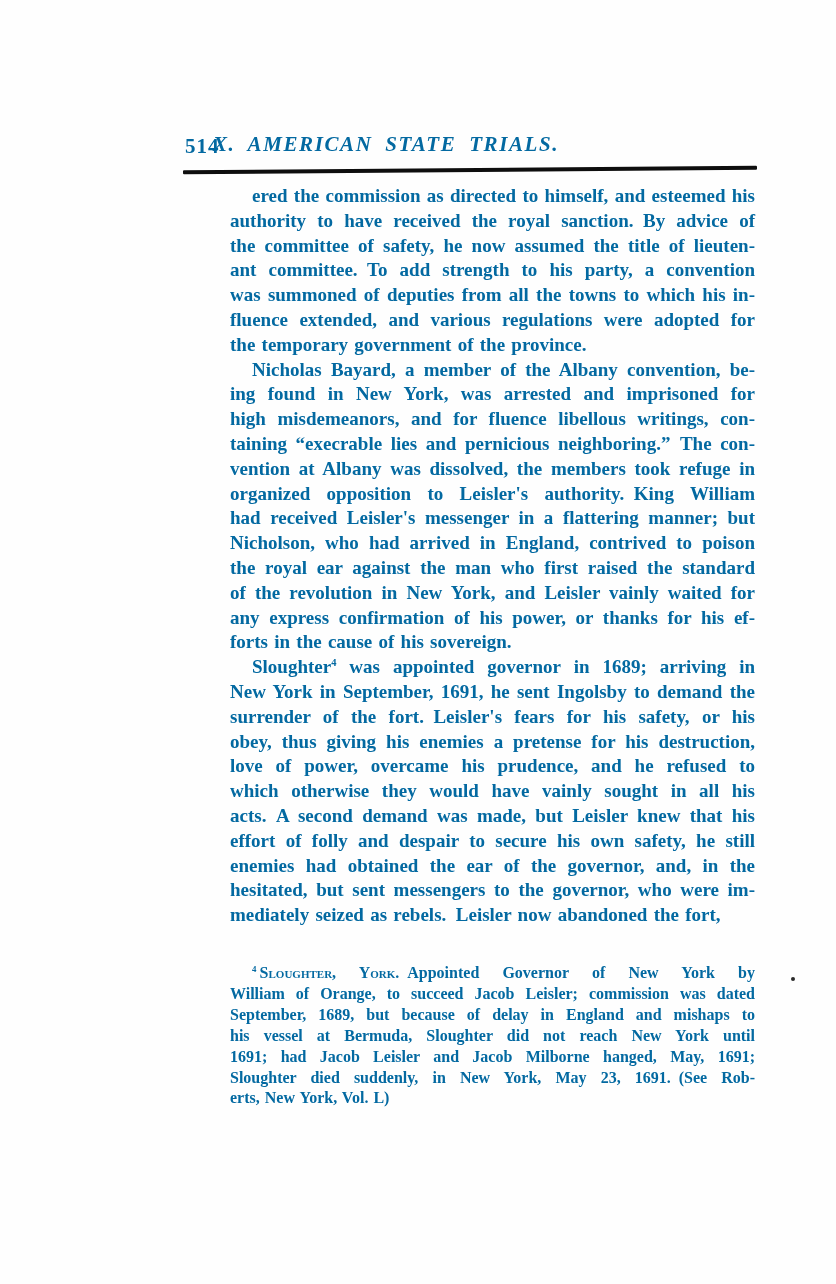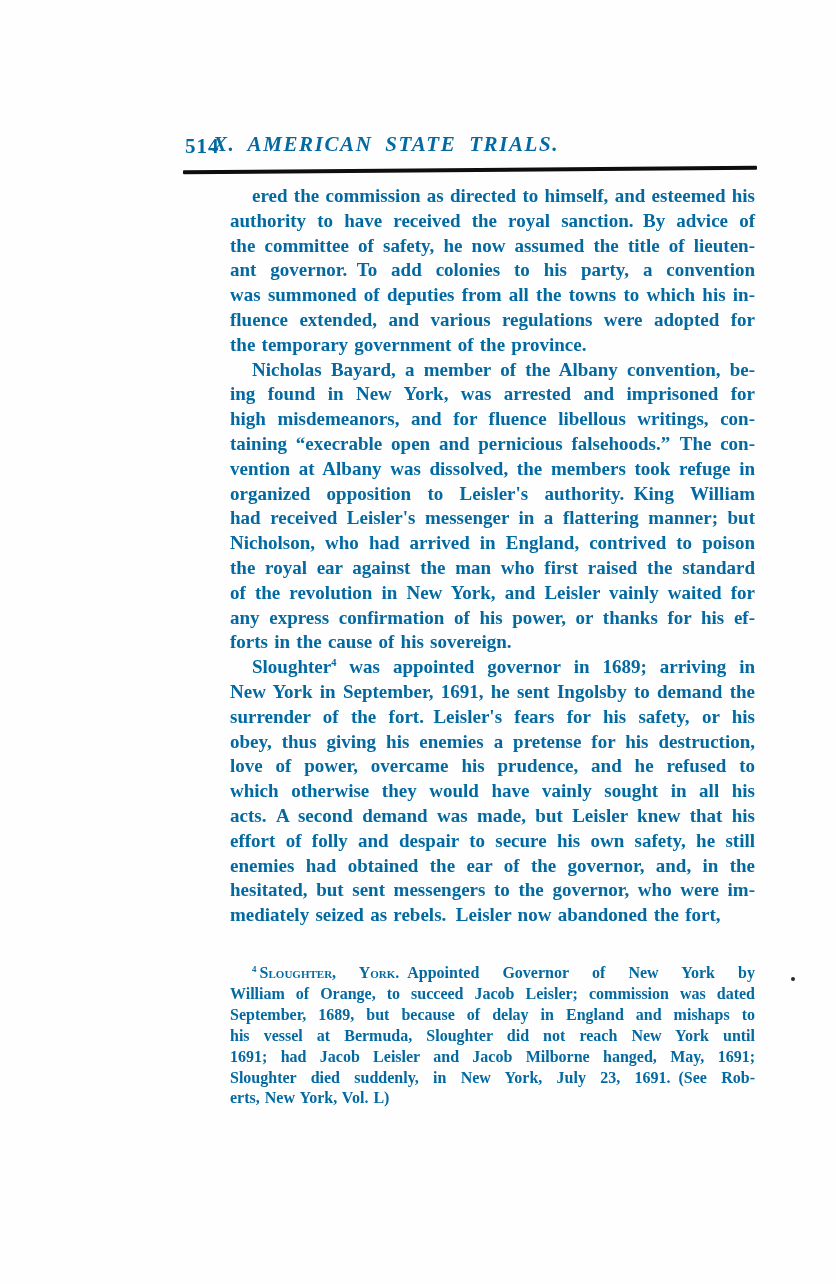--- a/index.html
+++ b/index.html
@@ -59,30 +59,30 @@
     <span class="running-title">X. AMERICAN STATE TRIALS.</span>
   </div>
 
   <div class="rule"></div>
 
   <div class="body-text" id="body-text">
       <div>
         <div class="line para-first">ered the commission as directed to himself, and esteemed his</div>
         <div class="line">authority to have received the royal sanction. By advice of</div>
         <div class="line">the committee of safety, he now assumed the title of lieuten-</div>
-        <div class="line">ant governor. To add colonies to his party, a convention</div>
+        <div class="line">ant committee. To add strength to his party, a convention</div>
         <div class="line">was summoned of deputies from all the towns to which his in-</div>
         <div class="line">fluence extended, and various regulations were adopted for</div>
         <div class="line para-last">the temporary government of the province.</div>
       </div>
       <div>
         <div class="line para-first">Nicholas Bayard, a member of the Albany convention, be-</div>
         <div class="line">ing found in New York, was arrested and imprisoned for</div>
         <div class="line">high misdemeanors, and for fluence libellous writings, con-</div>
-        <div class="line">taining “execrable open and pernicious falsehoods.” The con-</div>
+        <div class="line">taining “execrable lies and pernicious neighboring.” The con-</div>
         <div class="line">vention at Albany was dissolved, the members took refuge in</div>
         <div class="line">organized opposition to Leisler's authority. King William</div>
         <div class="line">had received Leisler's messenger in a flattering manner; but</div>
         <div class="line">Nicholson, who had arrived in England, contrived to poison</div>
         <div class="line">the royal ear against the man who first raised the standard</div>
         <div class="line">of the revolution in New York, and Leisler vainly waited for</div>
         <div class="line">any express confirmation of his power, or thanks for his ef-</div>
         <div class="line para-last">forts in the cause of his sovereign.</div>
       </div>
       <div>
@@ -100,20 +100,20 @@
       </div>
     </div>
 
   <div class="footnote" id="footnote">
       <div>
         <div class="line para-first"><sup>4</sup> <span class="sc">Sloughter, York.</span> Appointed Governor of New York by</div>
         <div class="line">William of Orange, to succeed Jacob Leisler; commission was dated</div>
         <div class="line">September, 1689, but because of delay in England and mishaps to</div>
         <div class="line">his vessel at Bermuda, Sloughter did not reach New York until</div>
         <div class="line">1691; had Jacob Leisler and Jacob Milborne hanged, May, 1691;</div>
-        <div class="line">Sloughter died suddenly, in New York, July 23, 1691. (See Rob-</div>
+        <div class="line">Sloughter died suddenly, in New York, May 23, 1691. (See Rob-</div>
         <div class="line para-last">erts, New York, Vol. L)</div>
       </div>
     </div>
 
   <div class="artifact-dot"></div>
 
 </div>
 
 </body></html>

